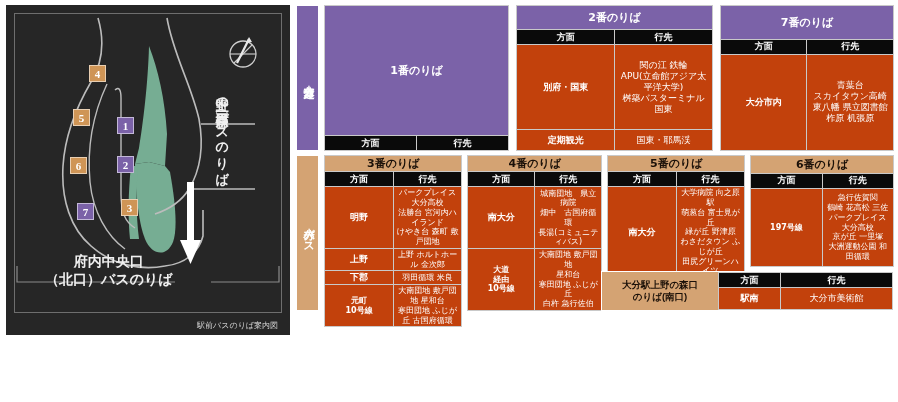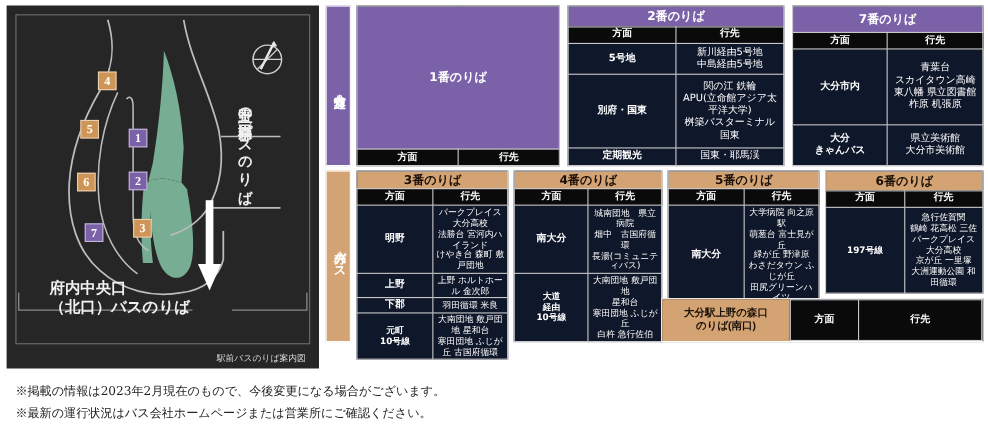--- a/index.html
+++ b/index.html
@@ -55,21 +55,21 @@
     width: 24px; display: flex; align-items: center; justify-content: center;
     color: #fff; font-size: 11px; font-weight: bold; letter-spacing: 1px;
     font-family: "DejaVu Sans", sans-serif;
     border: 1px solid #ffffff;
   }
   .op-label.purple { background: #7b62a8; }
   .op-label.tan    { background: #d4a373; }
   .op-label span { writing-mode: vertical-rl; text-orientation: upright; }
 
   table.noriba {
-    border-collapse: collapse; background: #0f172a; width: 100%; height: 100%;
+    border-collapse: collapse; background: #c2410c; width: 100%; height: 100%;
     table-layout: fixed;
   }
   table.noriba th, table.noriba td {
     border: 1px solid #c9c9c9; color: #ffffff;
     font-family: "DejaVu Sans", sans-serif;
     text-align: center; vertical-align: middle;
     padding: 1px 2px; line-height: 1.22;
   }
   th.title {
     font-size: 11px; font-weight: bold; padding: 2px 0;
@@ -148,21 +148,21 @@
       </svg>
 
       <div class="pin purple" style="left:102px;top:103px;">1</div>
       <div class="pin purple" style="left:102px;top:142px;">2</div>
       <div class="pin tan" style="left:106px;top:185px;">3</div>
       <div class="pin tan" style="left:74px;top:51px;">4</div>
       <div class="pin tan" style="left:58px;top:95px;">5</div>
       <div class="pin tan" style="left:55px;top:143px;">6</div>
       <div class="pin purple" style="left:62px;top:189px;">7</div>
 
-      <div class="map-label" style="left:30px;top:240px;font-size:14px;white-space:pre-line;">府内中央口
+      <div class="map-label" style="left:30px;top:240px;font-size:14px;text-align:center;white-space:pre-line;font-family:Liberation Mono, monospace;">府内中央口
 （北口）バスのりば</div>
 
       <div class="map-label vert" style="left:198px;top:75px;font-size:13px;height:185px;">上野の森口（南口）バスのりば</div>
     </div>
 
     <div id="map-caption">駅前バスのりば案内図</div>
   </div>
 
   <div id="tables">
 
@@ -187,25 +187,20 @@
 
       <div style="width:208px;margin-left:7px;">
         <table class="noriba">
           <tbody>
               <tr>
                 <th class="title purple" colspan="2">2番のりば</th>
               </tr>
           <tr>
             <th class="colhead" style="width:58px;">方面</th>
             <th class="colhead">行先</th>
-          </tr>
-          <tr>
-            <td class="dir">5号地</td>
-            <td class="dest">新川経由5号地
-中島経由5号地</td>
           </tr>
           <tr>
             <td class="dir">別府・国東</td>
             <td class="dest">関の江 鉄輪
 APU(立命館アジア太平洋大学)
 桝築バスターミナル 国東</td>
           </tr>
           <tr>
             <td class="dir">定期観光</td>
             <td class="dest">国東・耶馬渓</td>
@@ -223,26 +218,20 @@
           <tr>
             <th class="colhead" style="width:56px;">方面</th>
             <th class="colhead">行先</th>
           </tr>
           <tr>
             <td class="dir">大分市内</td>
             <td class="dest">青葉台
 スカイタウン高崎
 東八幡 県立図書館
 柞原 机張原</td>
-          </tr>
-          <tr>
-            <td class="dir">大分
-きゃんバス</td>
-            <td class="dest">県立美術館
-大分市美術館</td>
           </tr>
         </tbody>
           </table>
       </div>
     </div>
 
     <div class="group-block" style="left:0;top:150px;height:156px;width:598px;">
       <div class="op-label tan">
         <span>大分バス</span>
       </div>
@@ -357,25 +346,25 @@
 
     <div class="station-box" style="position:absolute;left:305px;top:266px;width:293px;height:40px;">
       <div class="station-name">大分駅上野の森口
 のりば(南口)</div>
       <table class="noriba station-tbl" style="border:none;">
         <tbody>
             <tr>
           <th class="colhead" style="width:62px;">方面</th>
           <th class="colhead">行先</th>
         </tr>
+        <tr>
+          <td class="dir">駅南</td>
+          <td class="dest" style="text-align:center;">大分市美術館</td>
+        </tr>
       </tbody>
         </table>
     </div>
 
     <div class="tbl-note" style="top:312px;right:2px;">※大分駅前バスのりばの案内表示を基に作成しております。</div>
   </div>
 
-  <div id="footer">
-    <p>※掲載の情報は2023年2月現在のもので、今後変更になる場合がございます。</p>
-    <p>※最新の運行状況はバス会社ホームページまたは営業所にご確認ください。</p>
-  </div>
 
 </div>
 
 </body></html>

